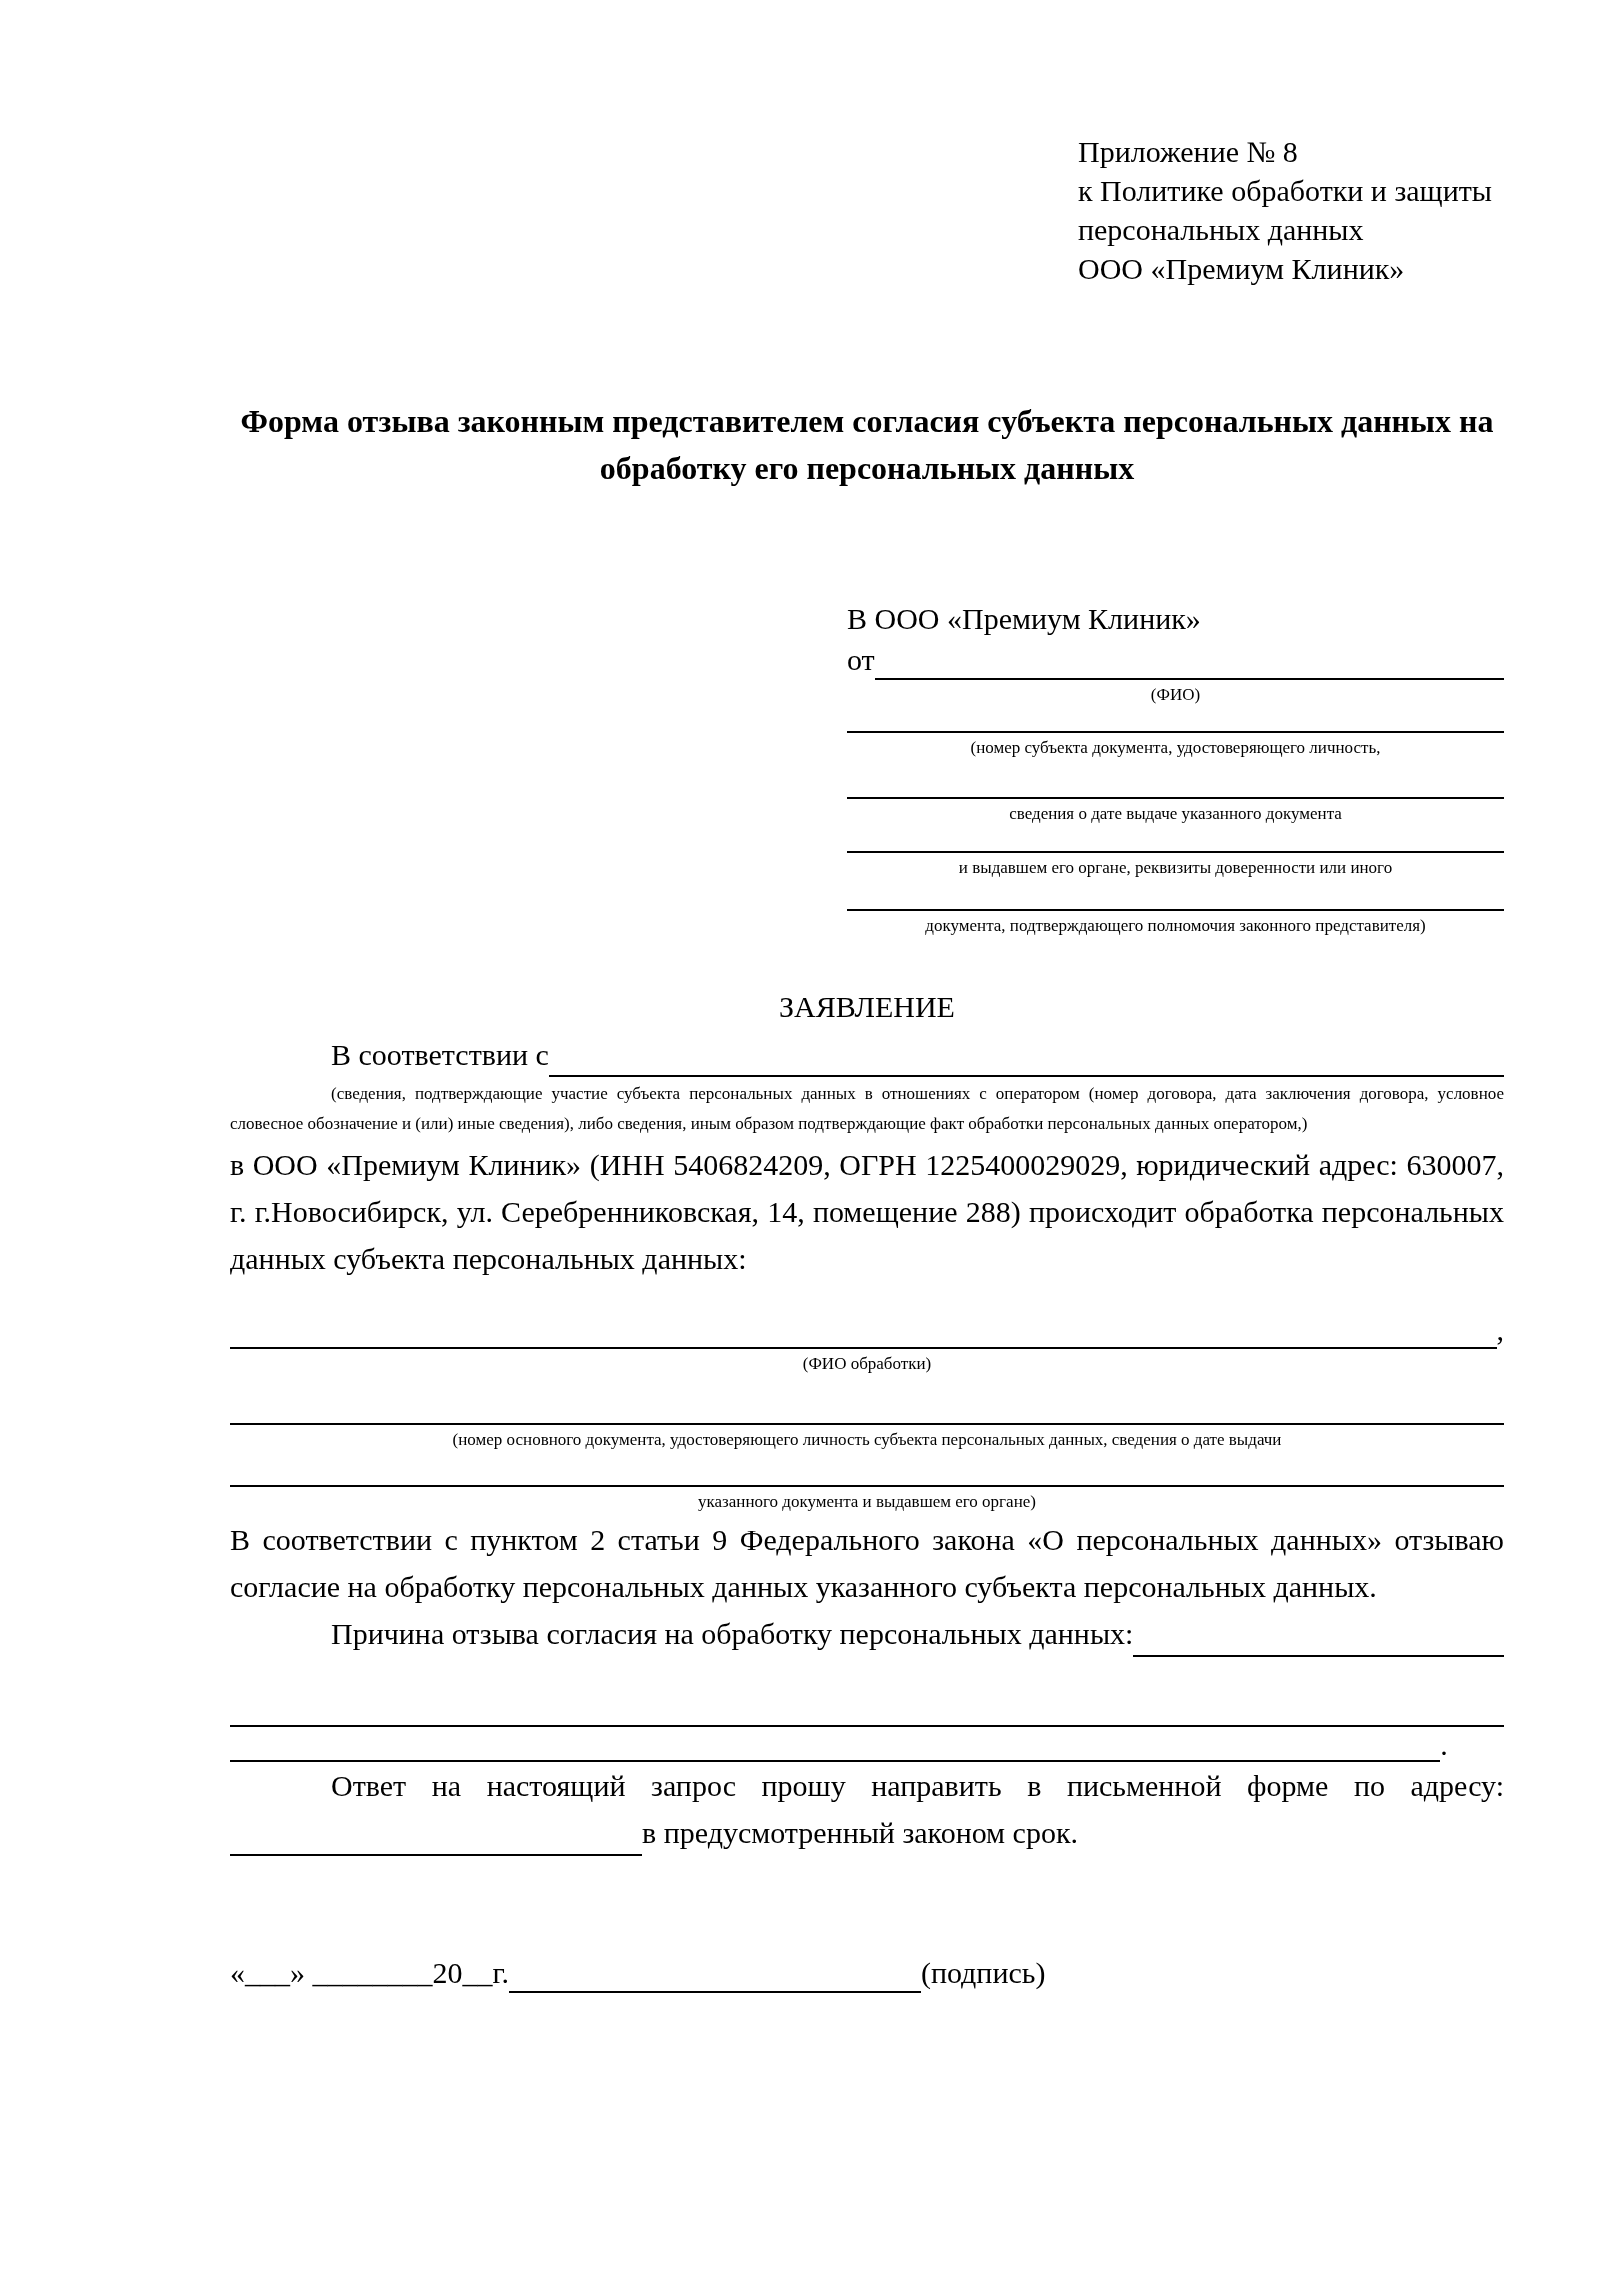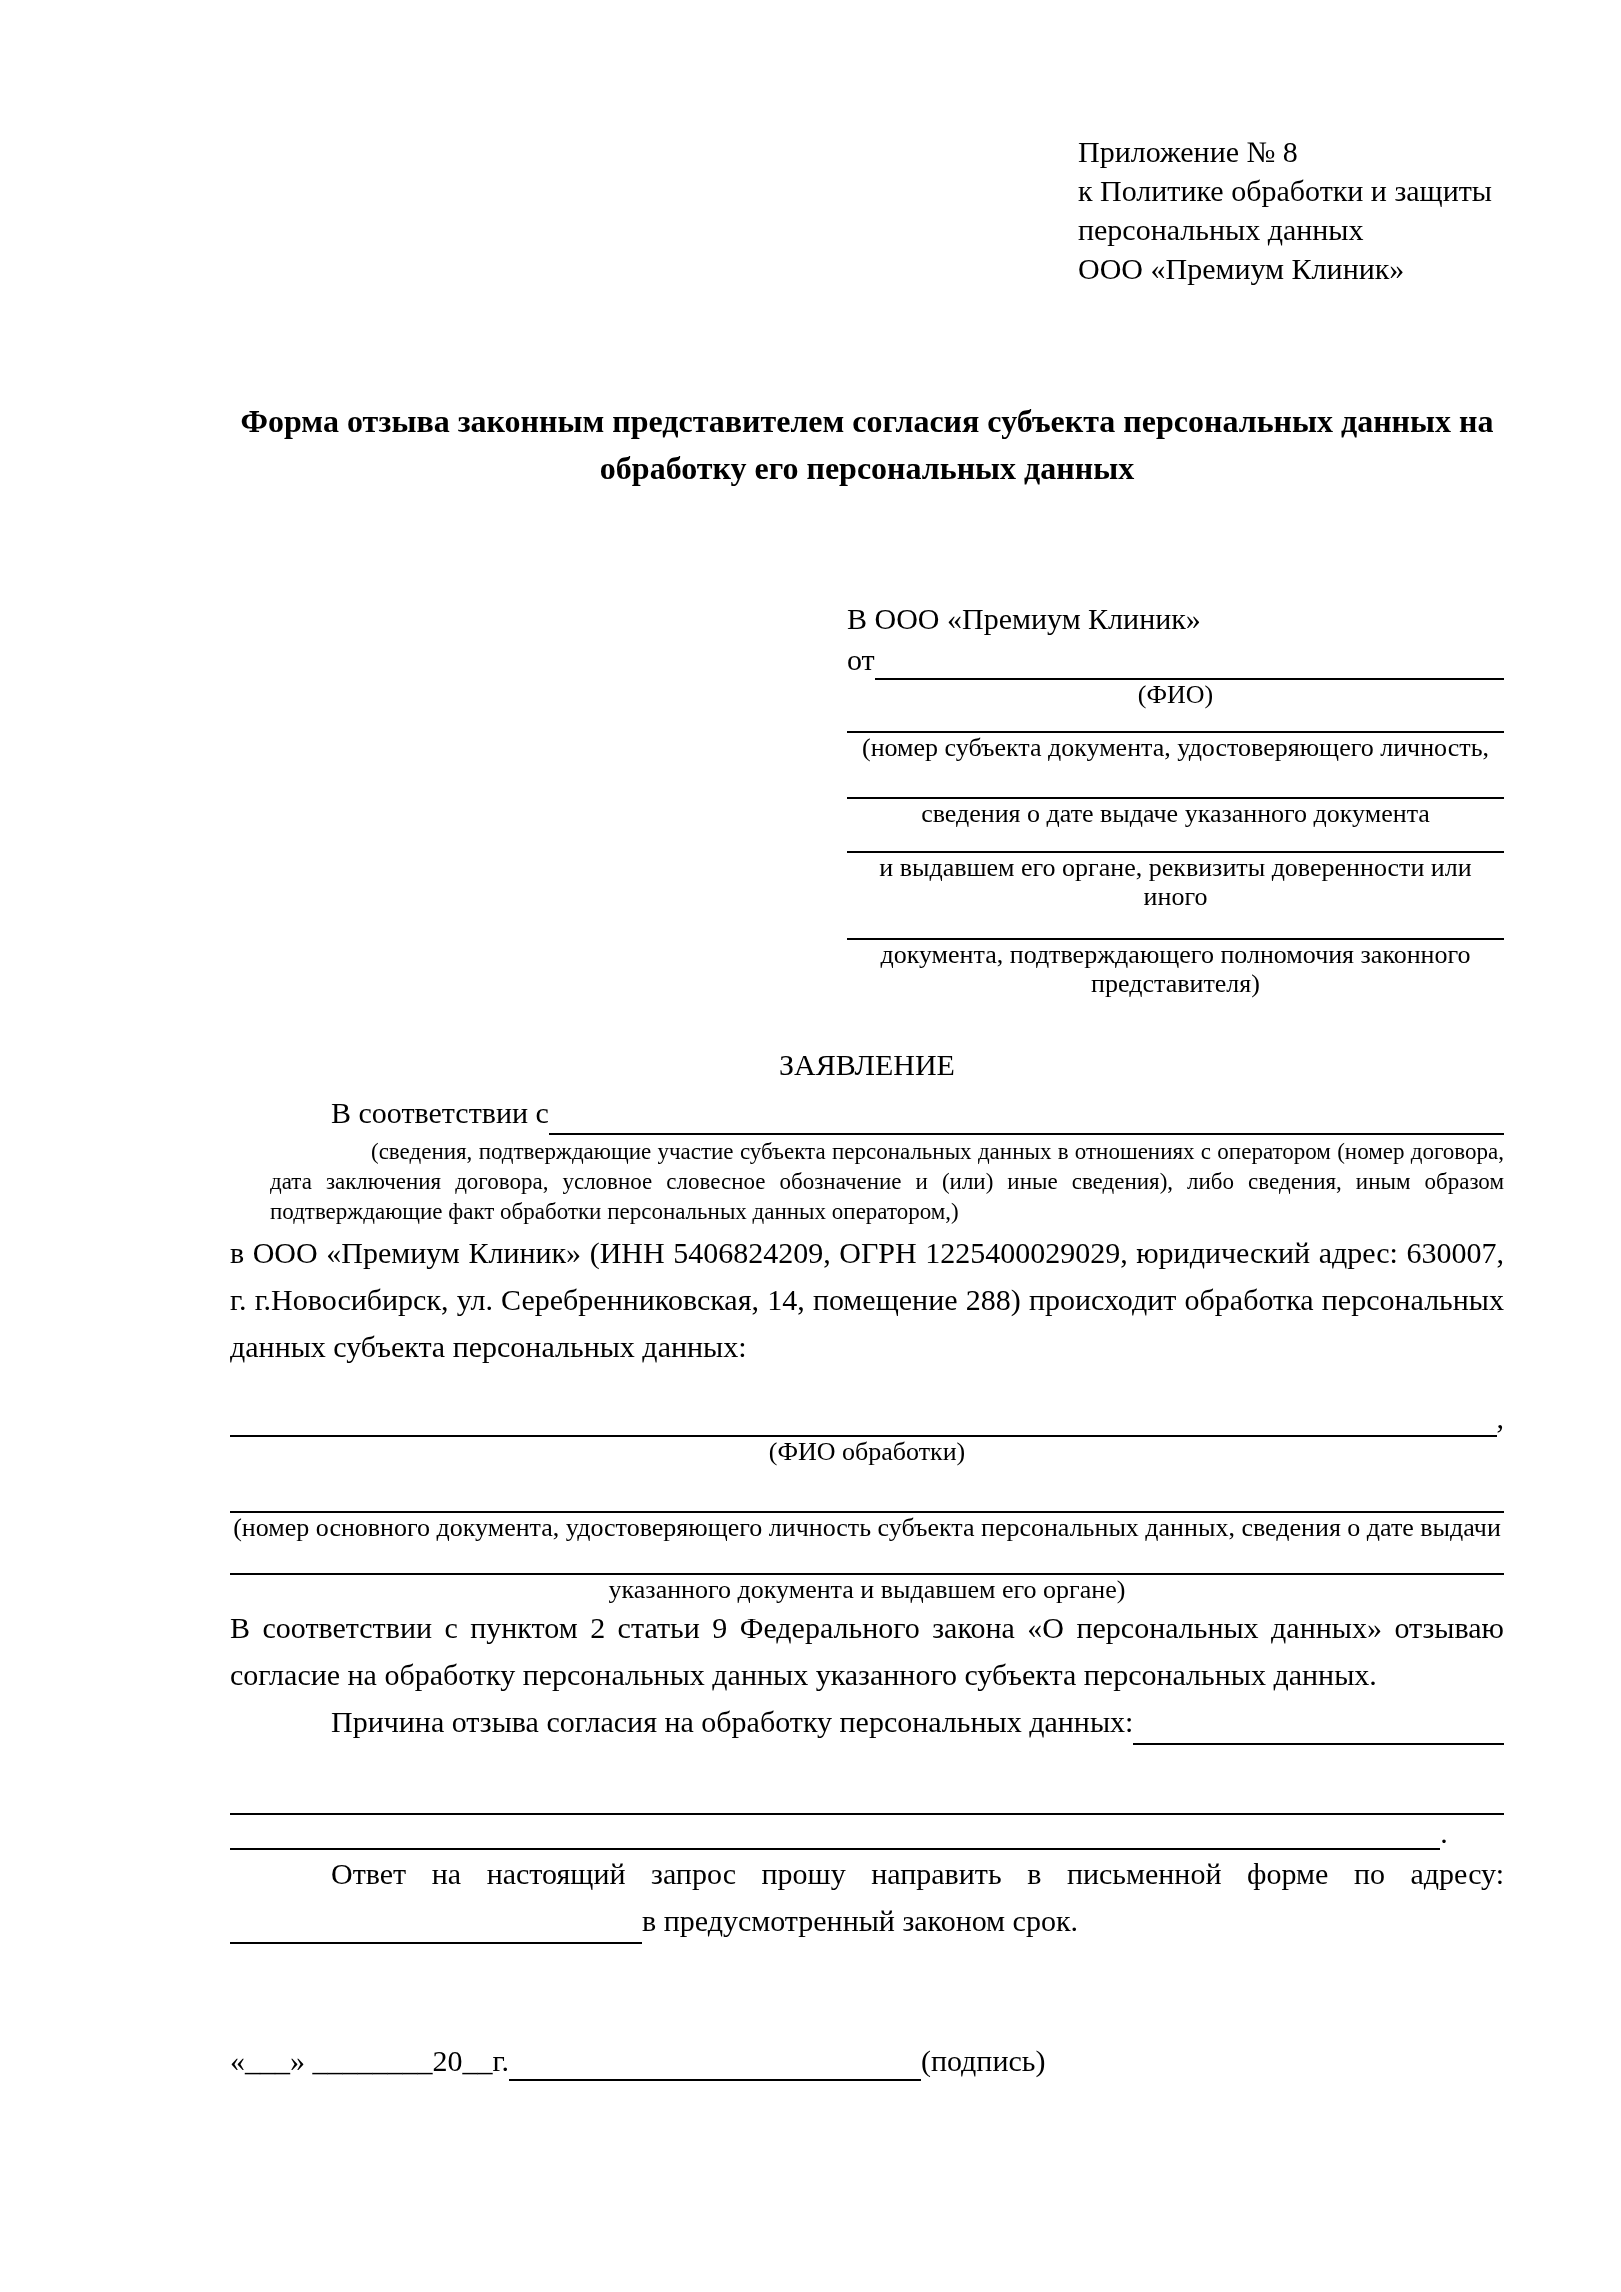--- a/index.html
+++ b/index.html
@@ -18,32 +18,32 @@
   .appendix{margin-left:848px;line-height:39px;}
   
   .title{
     font-size:32px;font-weight:bold;text-align:center;
     line-height:47px;margin:110px 9.8px 0 9.8px;
   }
   
   .addressee{margin-left:617px;margin-top:106px;line-height:41px;}
   .row{display:flex;align-items:flex-end;}
   .fill{flex:1;border-bottom:2px solid #000;}
-  .caption{text-align:center;font-size:26px;line-height:29px;}
+  .caption{text-align:center;font-size:17px;line-height:29px;}
   .uline{border-bottom:2px solid #000;}
   .f1 .uline{height:21.6px;}
   .f2 .uline{height:35px;}
   .f3 .uline{height:23.5px;}
   .f4 .uline{height:27.4px;}
   .fs1 .uline{height:45px;}
   .fs2 .uline{height:31px;}
   
   .heading{text-align:center;margin-top:47px;line-height:39px;}
   .introrow{margin-top:5.9px;padding-left:101px;line-height:45px;}
-  .smallnote{font-size:23px;line-height:30px;text-align:justify;text-indent:101px;margin-top:2px;margin-left:40px;}
+  .smallnote{font-size:17px;line-height:30px;text-align:justify;text-indent:101px;margin-top:2px;}
   .body{margin:0;line-height:47px;text-align:justify;}
   .op{margin-top:2px;}
   .indent{text-indent:101px;}
   .subjrow{margin-top:27.4px;line-height:39px;}
   .blank1{height:47px;border-bottom:2px solid #000;margin-top:21.6px;}
   .blankrow{line-height:35px;}
   .b95{width:95%;border-bottom:2px solid #000;}
   .ack{margin-top:11.8px;}
   .replyline{text-align-last:justify;}
   .tailrow{line-height:47px;}

